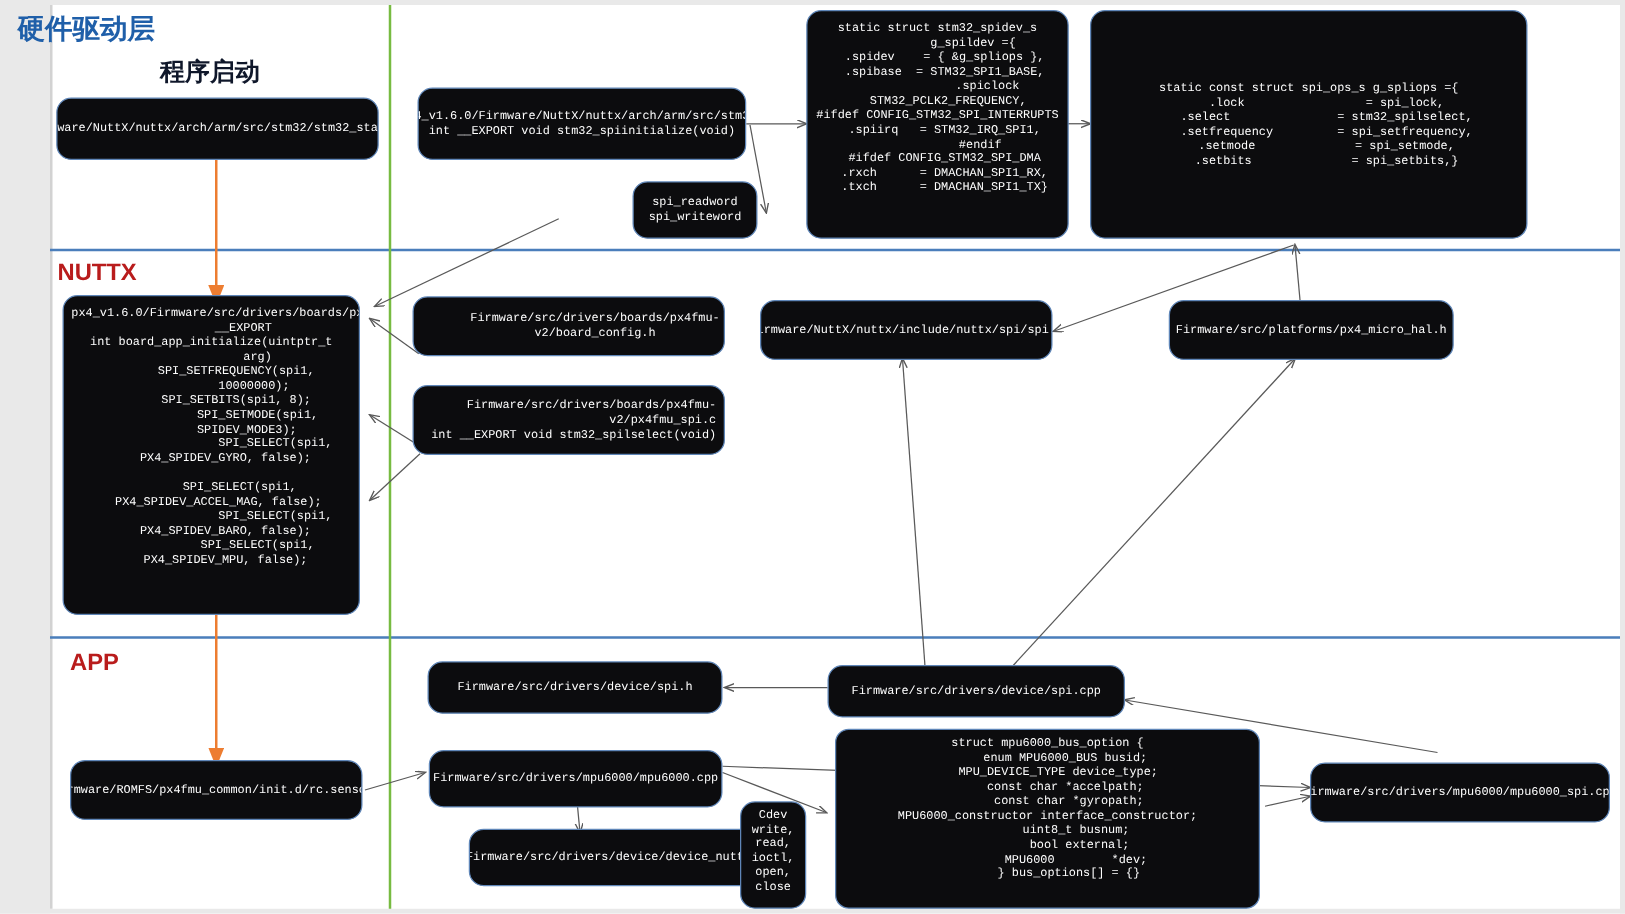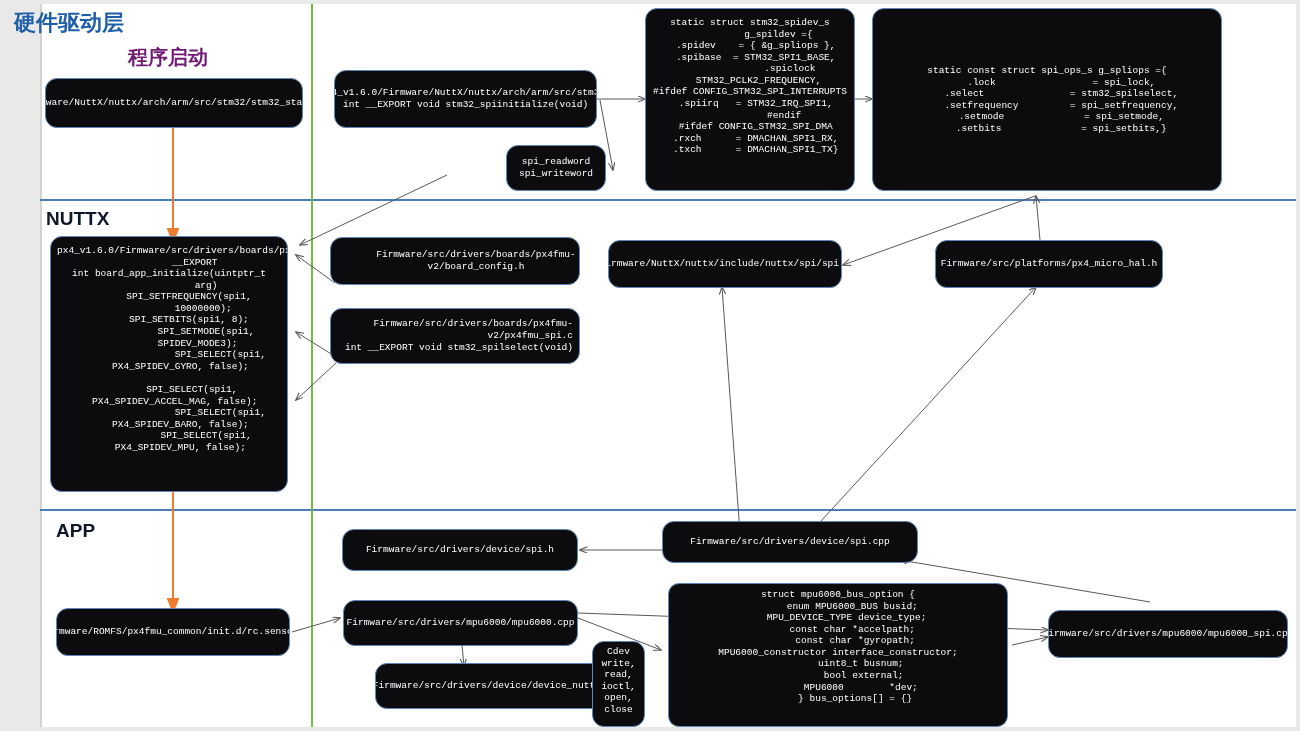--- a/index.html
+++ b/index.html
@@ -23,25 +23,25 @@
 
   
   .hline{position:absolute;height:0;border-top:2px solid #4a7ebb;left:40px;width:1256px;}
   .vline{position:absolute;width:0;border-left:2px solid #77bb41;top:4px;height:723px;}
 
   
   .sect-title{
     position:absolute;
     font-family:"Liberation Sans",sans-serif;
     font-weight:bold;
-    color:#0f172a;
+    color:#b91c1c;
     white-space:nowrap;
   }
   .sect-title.hw{color:#1f5fa9;font-size:22px;}
-  .sect-title.boot{color:#701a75;font-size:20px;}
+  .sect-title.boot{color:#0f172a;font-size:20px;}
   .sect-title.nuttx{font-size:19px;}
   .sect-title.app{font-size:19px;}
 
   
   .node{
     position:absolute;
     background:#0c0c0e;
     border:1px solid #5f86b8;
     border-radius:12px;
     color:#ffffff;
@@ -188,21 +188,21 @@
 
   <div class="node sz9" style="left:330px;top:308px;width:250px;height:56px;text-align:right;">Firmware/src/drivers/boards/px4fmu-v2/px4fmu_spi.c
 int __EXPORT void stm32_spilselect(void)</div>
 
   <div class="node sz9" style="left:608px;top:240px;width:234px;height:48px;">Firmware/NuttX/nuttx/include/nuttx/spi/spi.h</div>
 
   <div class="node sz9" style="left:935px;top:240px;width:228px;height:48px;">Firmware/src/platforms/px4_micro_hal.h</div>
 
   <div class="node sz9" style="left:342px;top:529px;width:236px;height:42px;">Firmware/src/drivers/device/spi.h</div>
 
-  <div class="node sz9" style="left:662px;top:521px;width:256px;height:42px;">Firmware/src/drivers/device/spi.cpp</div>
+  <div class="node sz9" style="left:662px;top:532px;width:238px;height:42px;">Firmware/src/drivers/device/spi.cpp</div>
 
   <div class="node sz9" style="left:56px;top:608px;width:234px;height:48px;">Firmware/ROMFS/px4fmu_common/init.d/rc.sensors</div>
 
   <div class="node sz9" style="left:343px;top:600px;width:235px;height:46px;">Firmware/src/drivers/mpu6000/mpu6000.cpp</div>
 
   <div class="node sz9" style="left:343px;top:663px;width:235px;height:46px;margin-left:32px;">Firmware/src/drivers/device/device_nuttx.h</div>
 
   <div class="node sz9 pre" style="left:592px;top:641px;width:53px;height:86px;padding-top:4px;">Cdev
 write,
 read,

